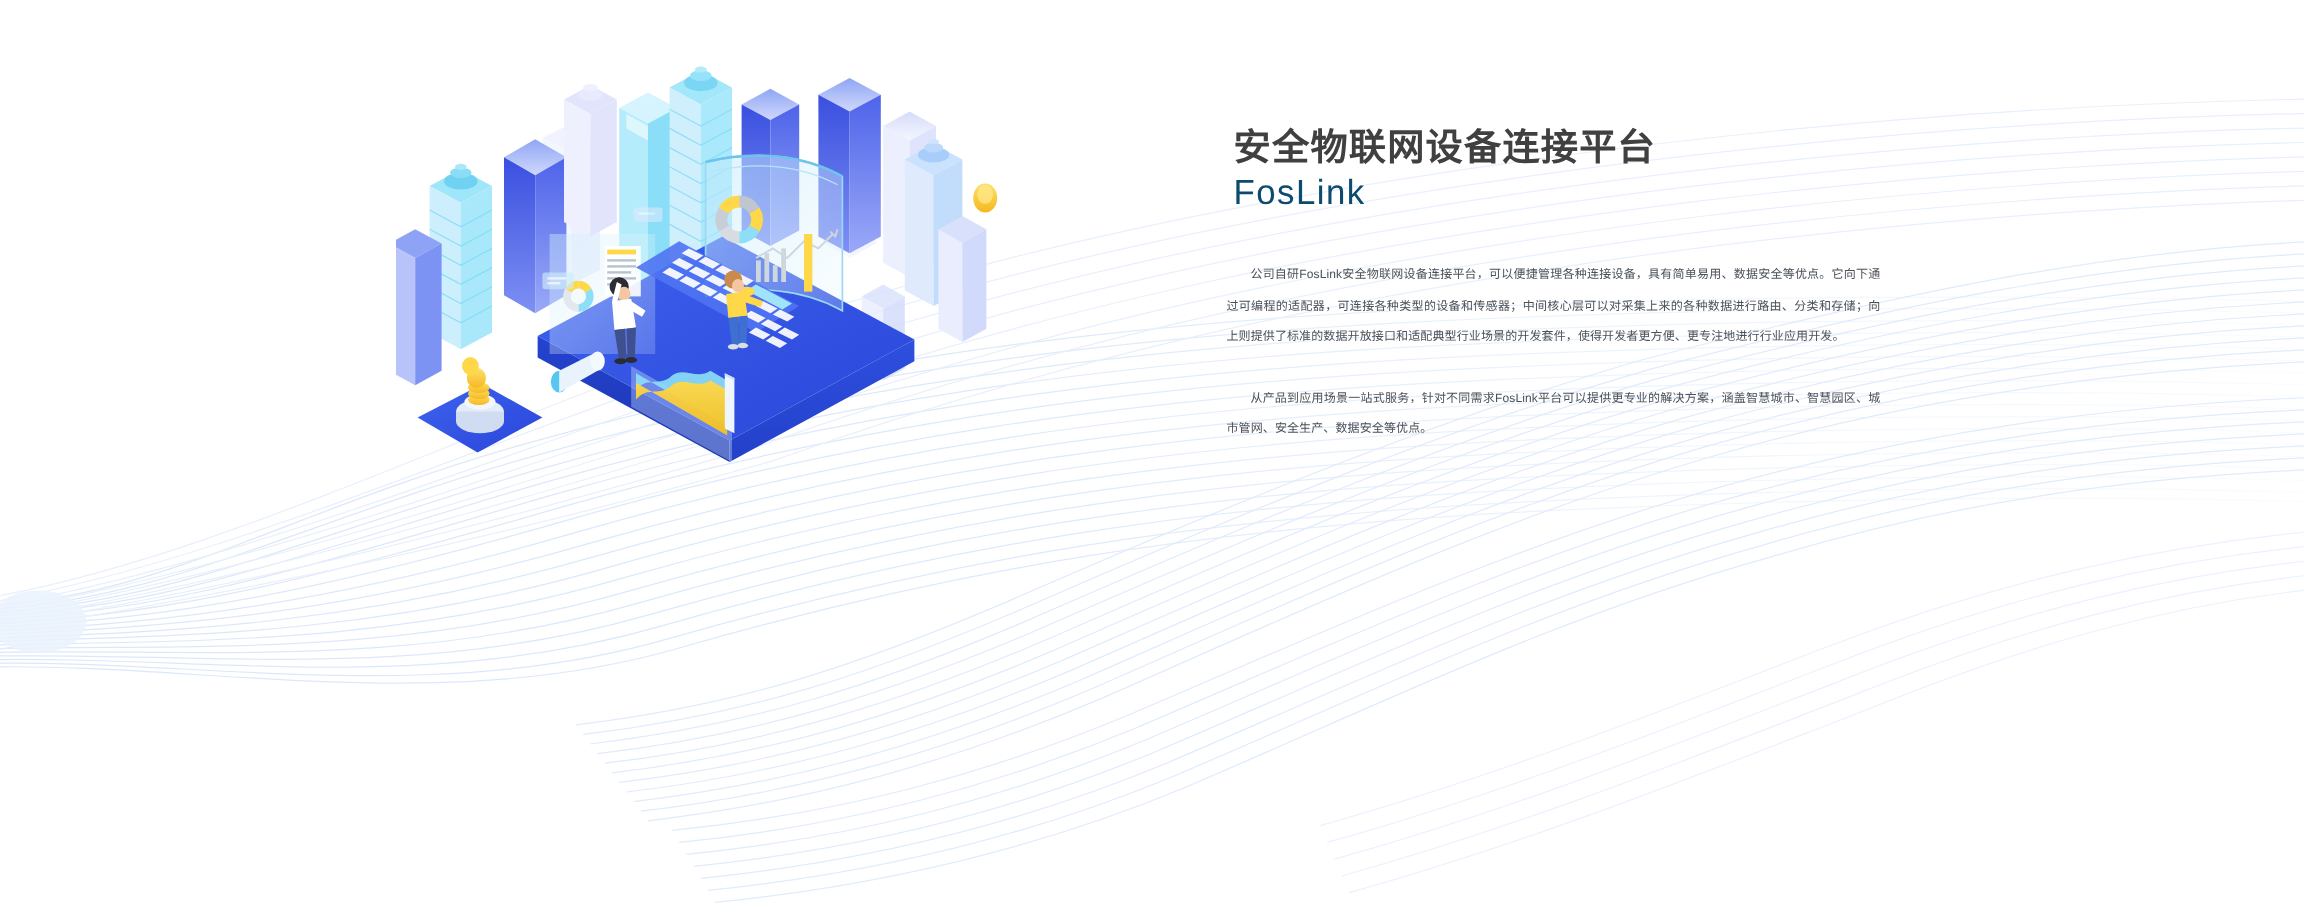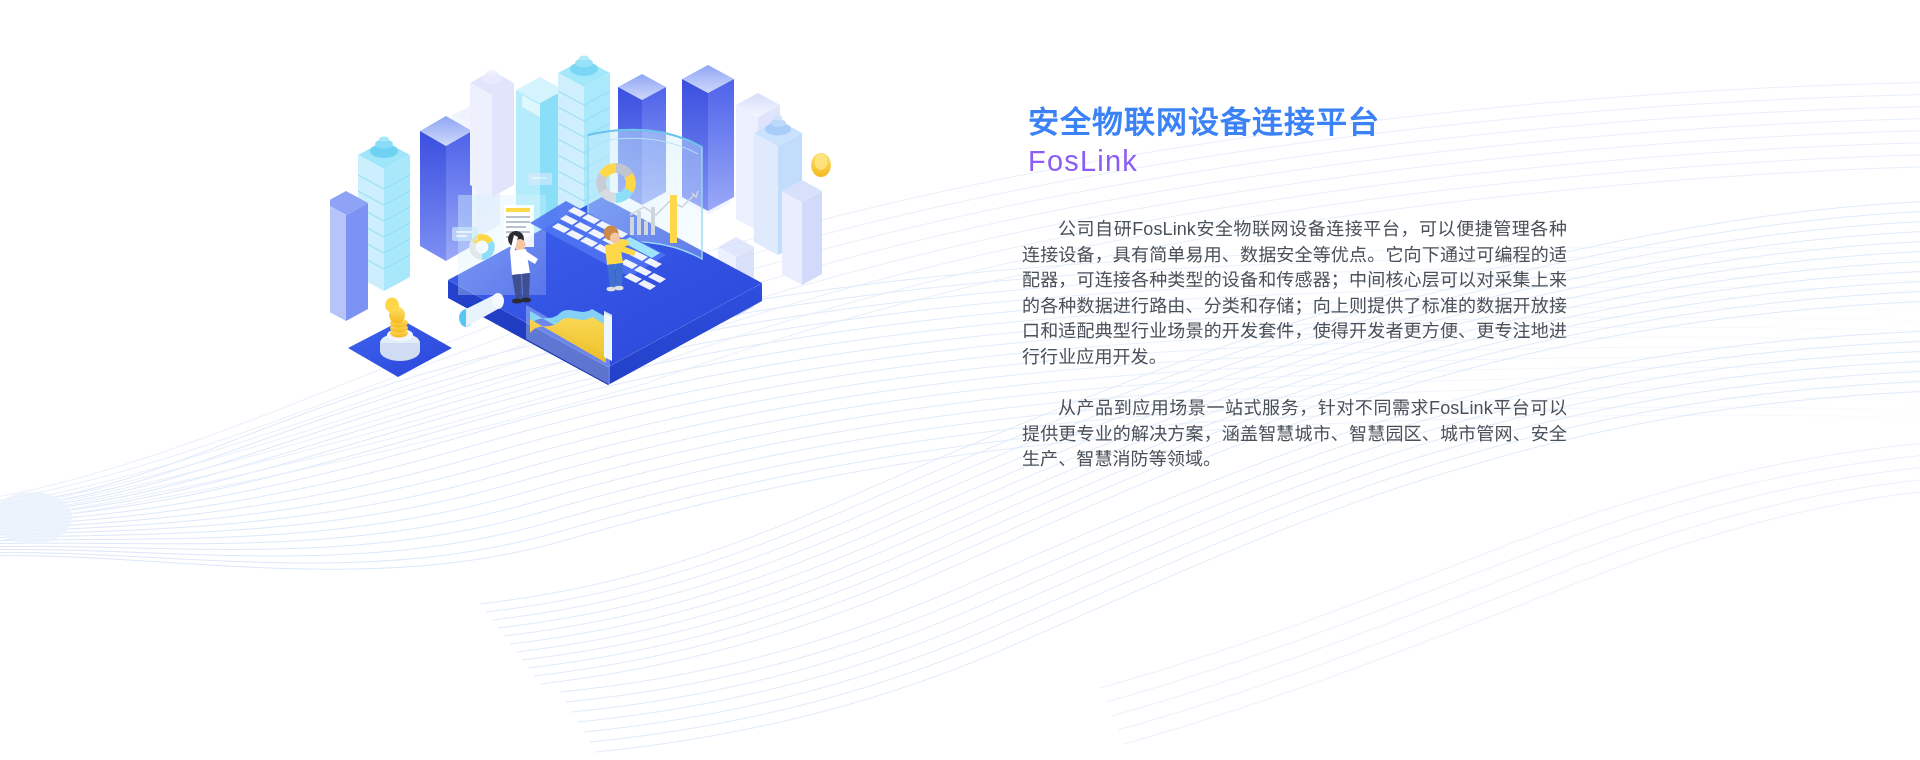--- a/index.html
+++ b/index.html
@@ -47,40 +47,40 @@
   .content {
     position: absolute;
     left: 1022px;
     top: 104px;
     width: 545px;
     z-index: 3;
   }
   .title {
     font-size: 31px;
     font-weight: bold;
-    color: #3b82f6;
+    color: #404040;
     letter-spacing: 1px;
     line-height: 1.2;
     margin: 0 0 2px 6px;
     white-space: nowrap;
   }
   .subtitle {
     font-size: 29px;
     font-weight: normal;
-    color: #8b5cf6;
+    color: #0c4a6e;
     letter-spacing: 1.2px;
     line-height: 1.25;
     margin: 0 0 0 6px;
     white-space: nowrap;
   }
   .paragraphs {
     margin-top: 38px;
   }
   .para {
-    font-size: 18px;
+    font-size: 10px;
     line-height: 25.5px;
     color: #4a5159;
     text-align: justify;
     text-justify: inter-character;
     text-indent: 2em;
     margin: 0 0 26px 0;
     letter-spacing: 0.1px;
   }
   .para:last-child { margin-bottom: 0; }
 </style>
@@ -497,17 +497,17 @@
       </g>
     </g>
   </svg>
 
   <div class="content">
     <h1 class="title">安全物联网设备连接平台</h1>
     <div class="subtitle">FosLink</div>
 
     <div class="paragraphs">
       <p class="para">公司自研FosLink安全物联网设备连接平台，可以便捷管理各种连接设备，具有简单易用、数据安全等优点。它向下通过可编程的适配器，可连接各种类型的设备和传感器；中间核心层可以对采集上来的各种数据进行路由、分类和存储；向上则提供了标准的数据开放接口和适配典型行业场景的开发套件，使得开发者更方便、更专注地进行行业应用开发。</p>
-      <p class="para">从产品到应用场景一站式服务，针对不同需求FosLink平台可以提供更专业的解决方案，涵盖智慧城市、智慧园区、城市管网、安全生产、智慧消防等领域。</p>
+      <p class="para">从产品到应用场景一站式服务，针对不同需求FosLink平台可以提供更专业的解决方案，涵盖智慧城市、智慧园区、城市管网、安全生产、数据安全等优点。</p>
     </div>
   </div>
 
 </div>
 
 </body></html>

